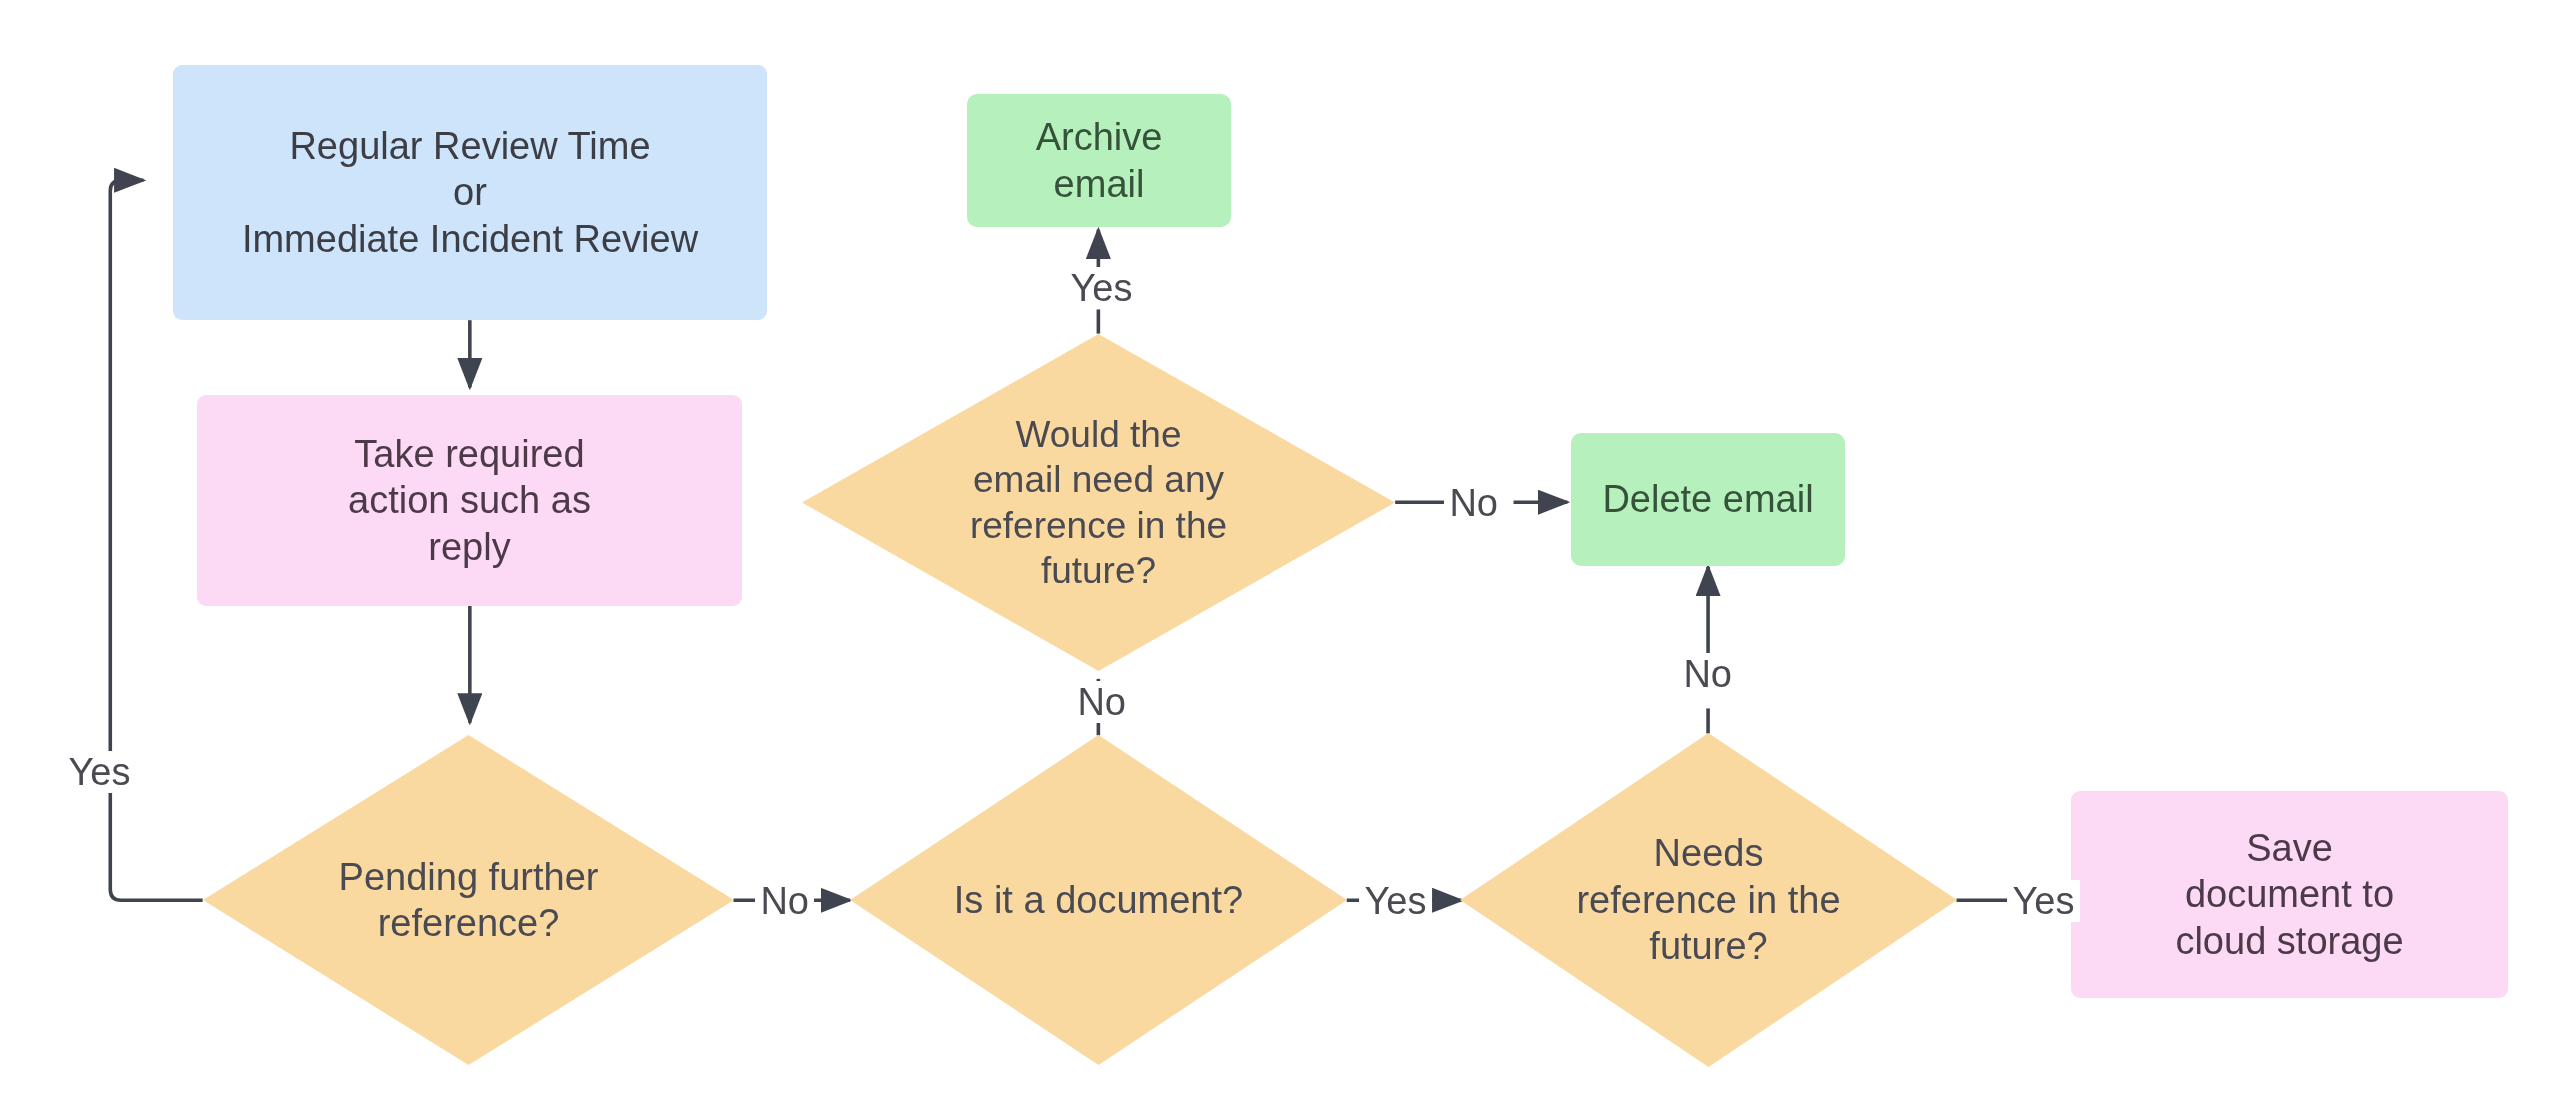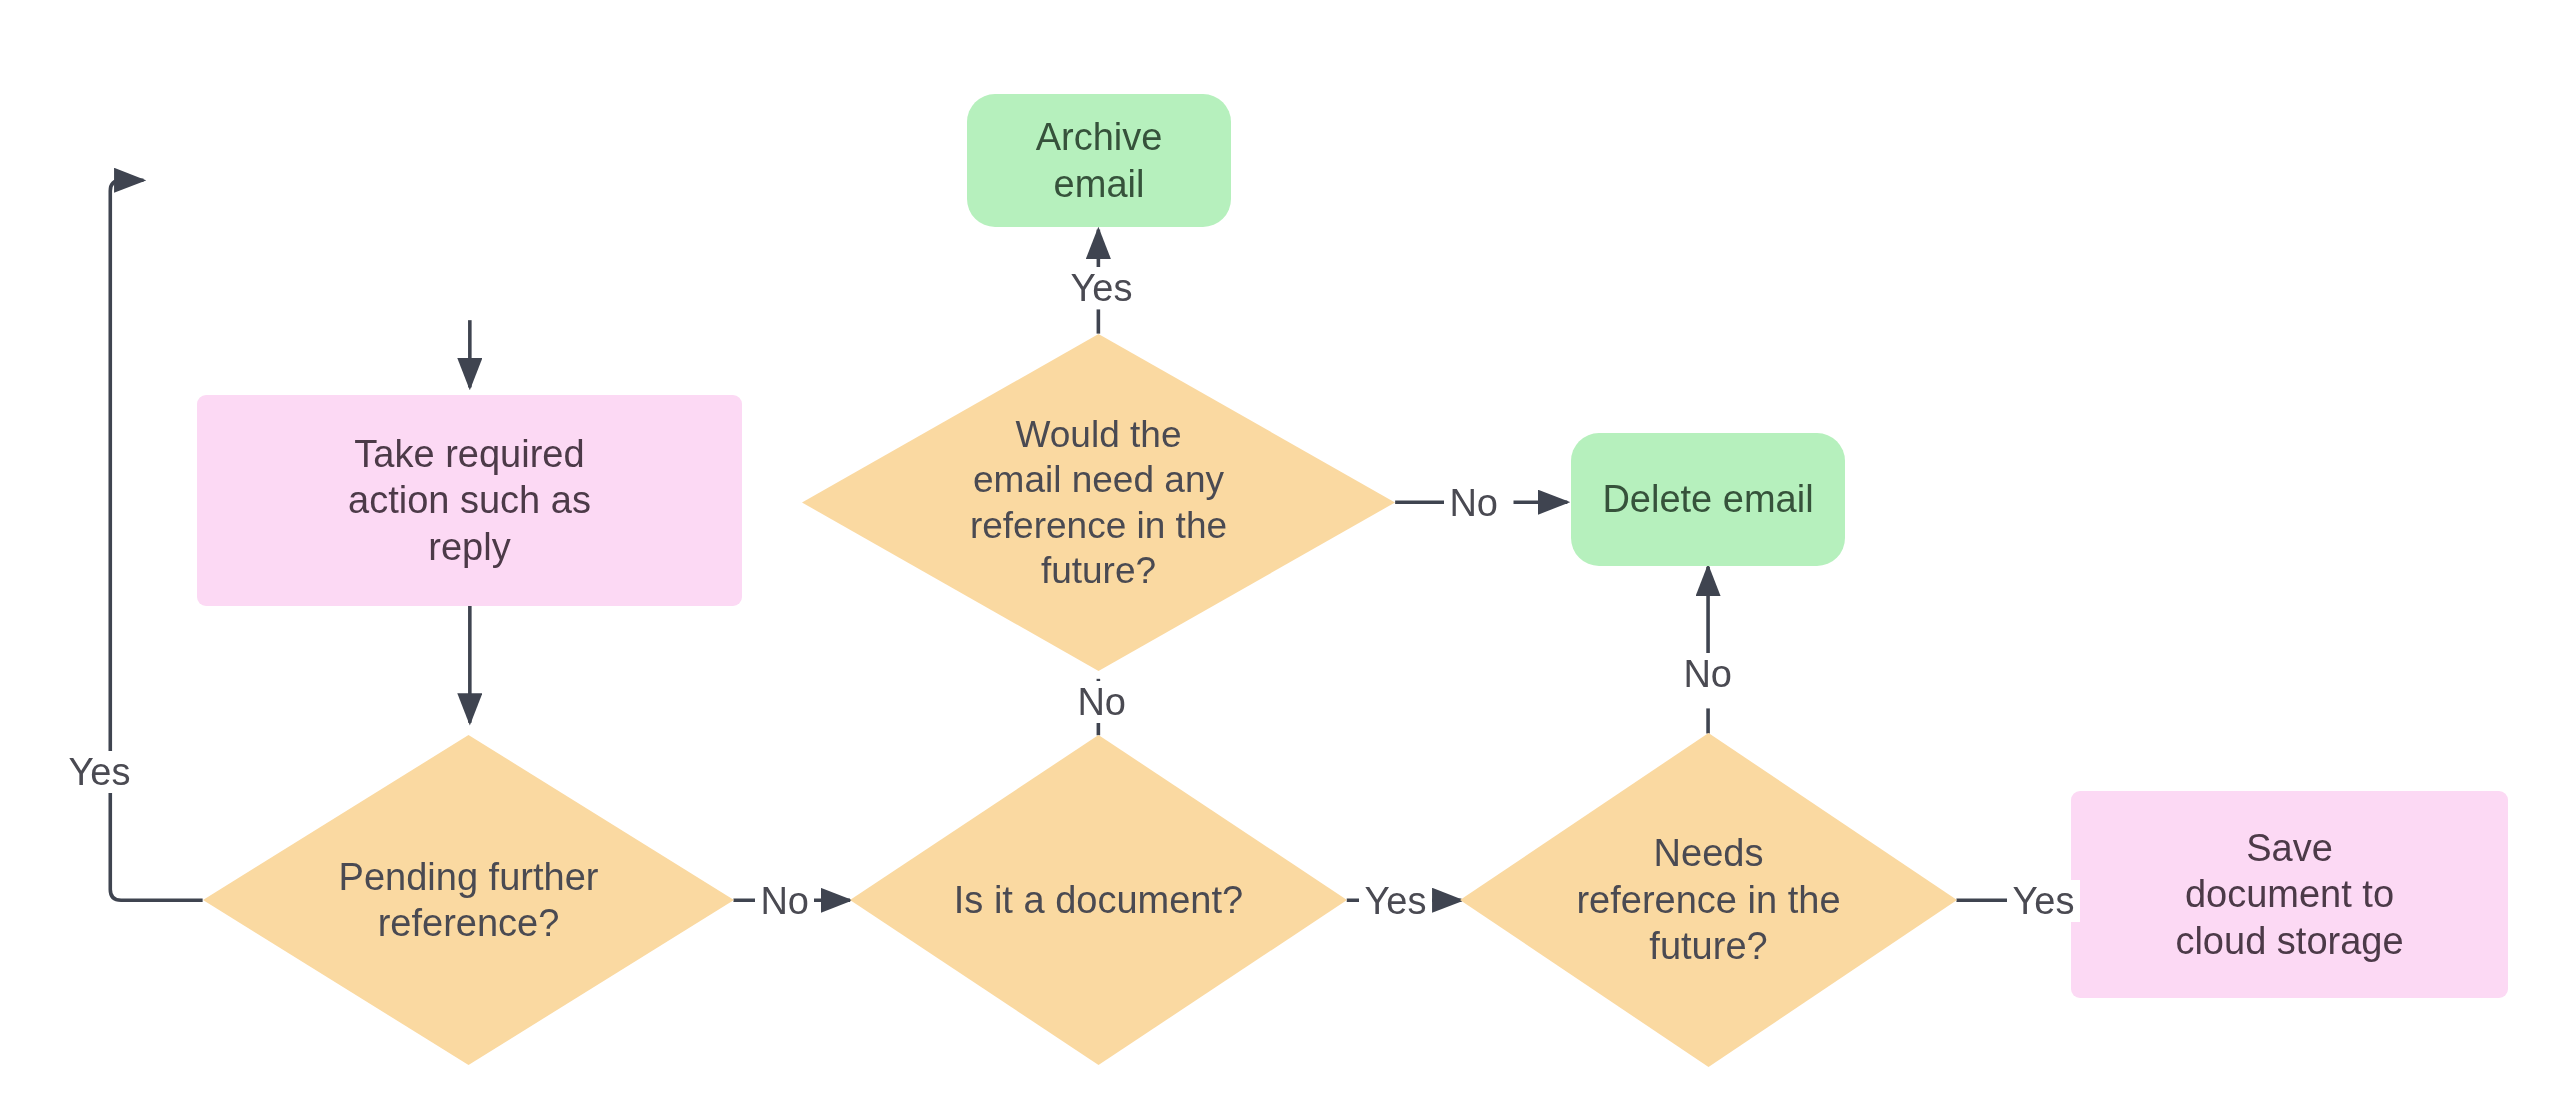--- a/index.html
+++ b/index.html
@@ -43,21 +43,21 @@
     background: #cde4fa;
     color: #3d3d46;
   }
   .node-pink {
     background: #fcd9f4;
     color: #4c3a48;
   }
   .node-green {
     background: #b6f0bd;
     color: #36523b;
-    border-radius: 28px;
+    border-radius: 10px;
   }
   .diamond-wrap {
     position: absolute;
   }
   .diamond-shape {
     position: absolute;
     left: 0;
     top: 0;
     width: 100%;
     height: 100%;
@@ -122,20 +122,25 @@
     <path d="M 1556 560 L 1620 560" stroke="#3f4450" stroke-width="4" fill="none"></path>
     <path d="M 1688 560 L 1748 560" stroke="#3f4450" stroke-width="4" fill="none" marker-end="url(#arrowhead)"></path>
 
     <path d="M 1905 818 L 1905 790" stroke="#3f4450" stroke-width="4" fill="none"></path>
     <path d="M 1905 737 L 1905 632" stroke="#3f4450" stroke-width="4" fill="none" marker-end="url(#arrowhead)"></path>
 
     <path d="M 2182 1004 L 2245 1004" stroke="#3f4450" stroke-width="4" fill="none"></path>
     <path d="M 2313 1004 L 2372 1004" stroke="#3f4450" stroke-width="4" fill="none" marker-end="url(#arrowhead)"></path>
   </svg>
 
+  <div class="node node-rect node-blue" style="left:173px; top:65px; width:594px; height:255px;">
+    <span>Regular Review Time
+or
+Immediate Incident Review</span>
+  </div>
 
   <div class="node node-rect node-pink" style="left:197px; top:395px; width:545px; height:211px;">
     <span>Take required
 action such as
 reply</span>
   </div>
 
   <div class="node node-green" style="left:967px; top:94px; width:264px; height:133px;">
     <span>Archive
 email</span>

